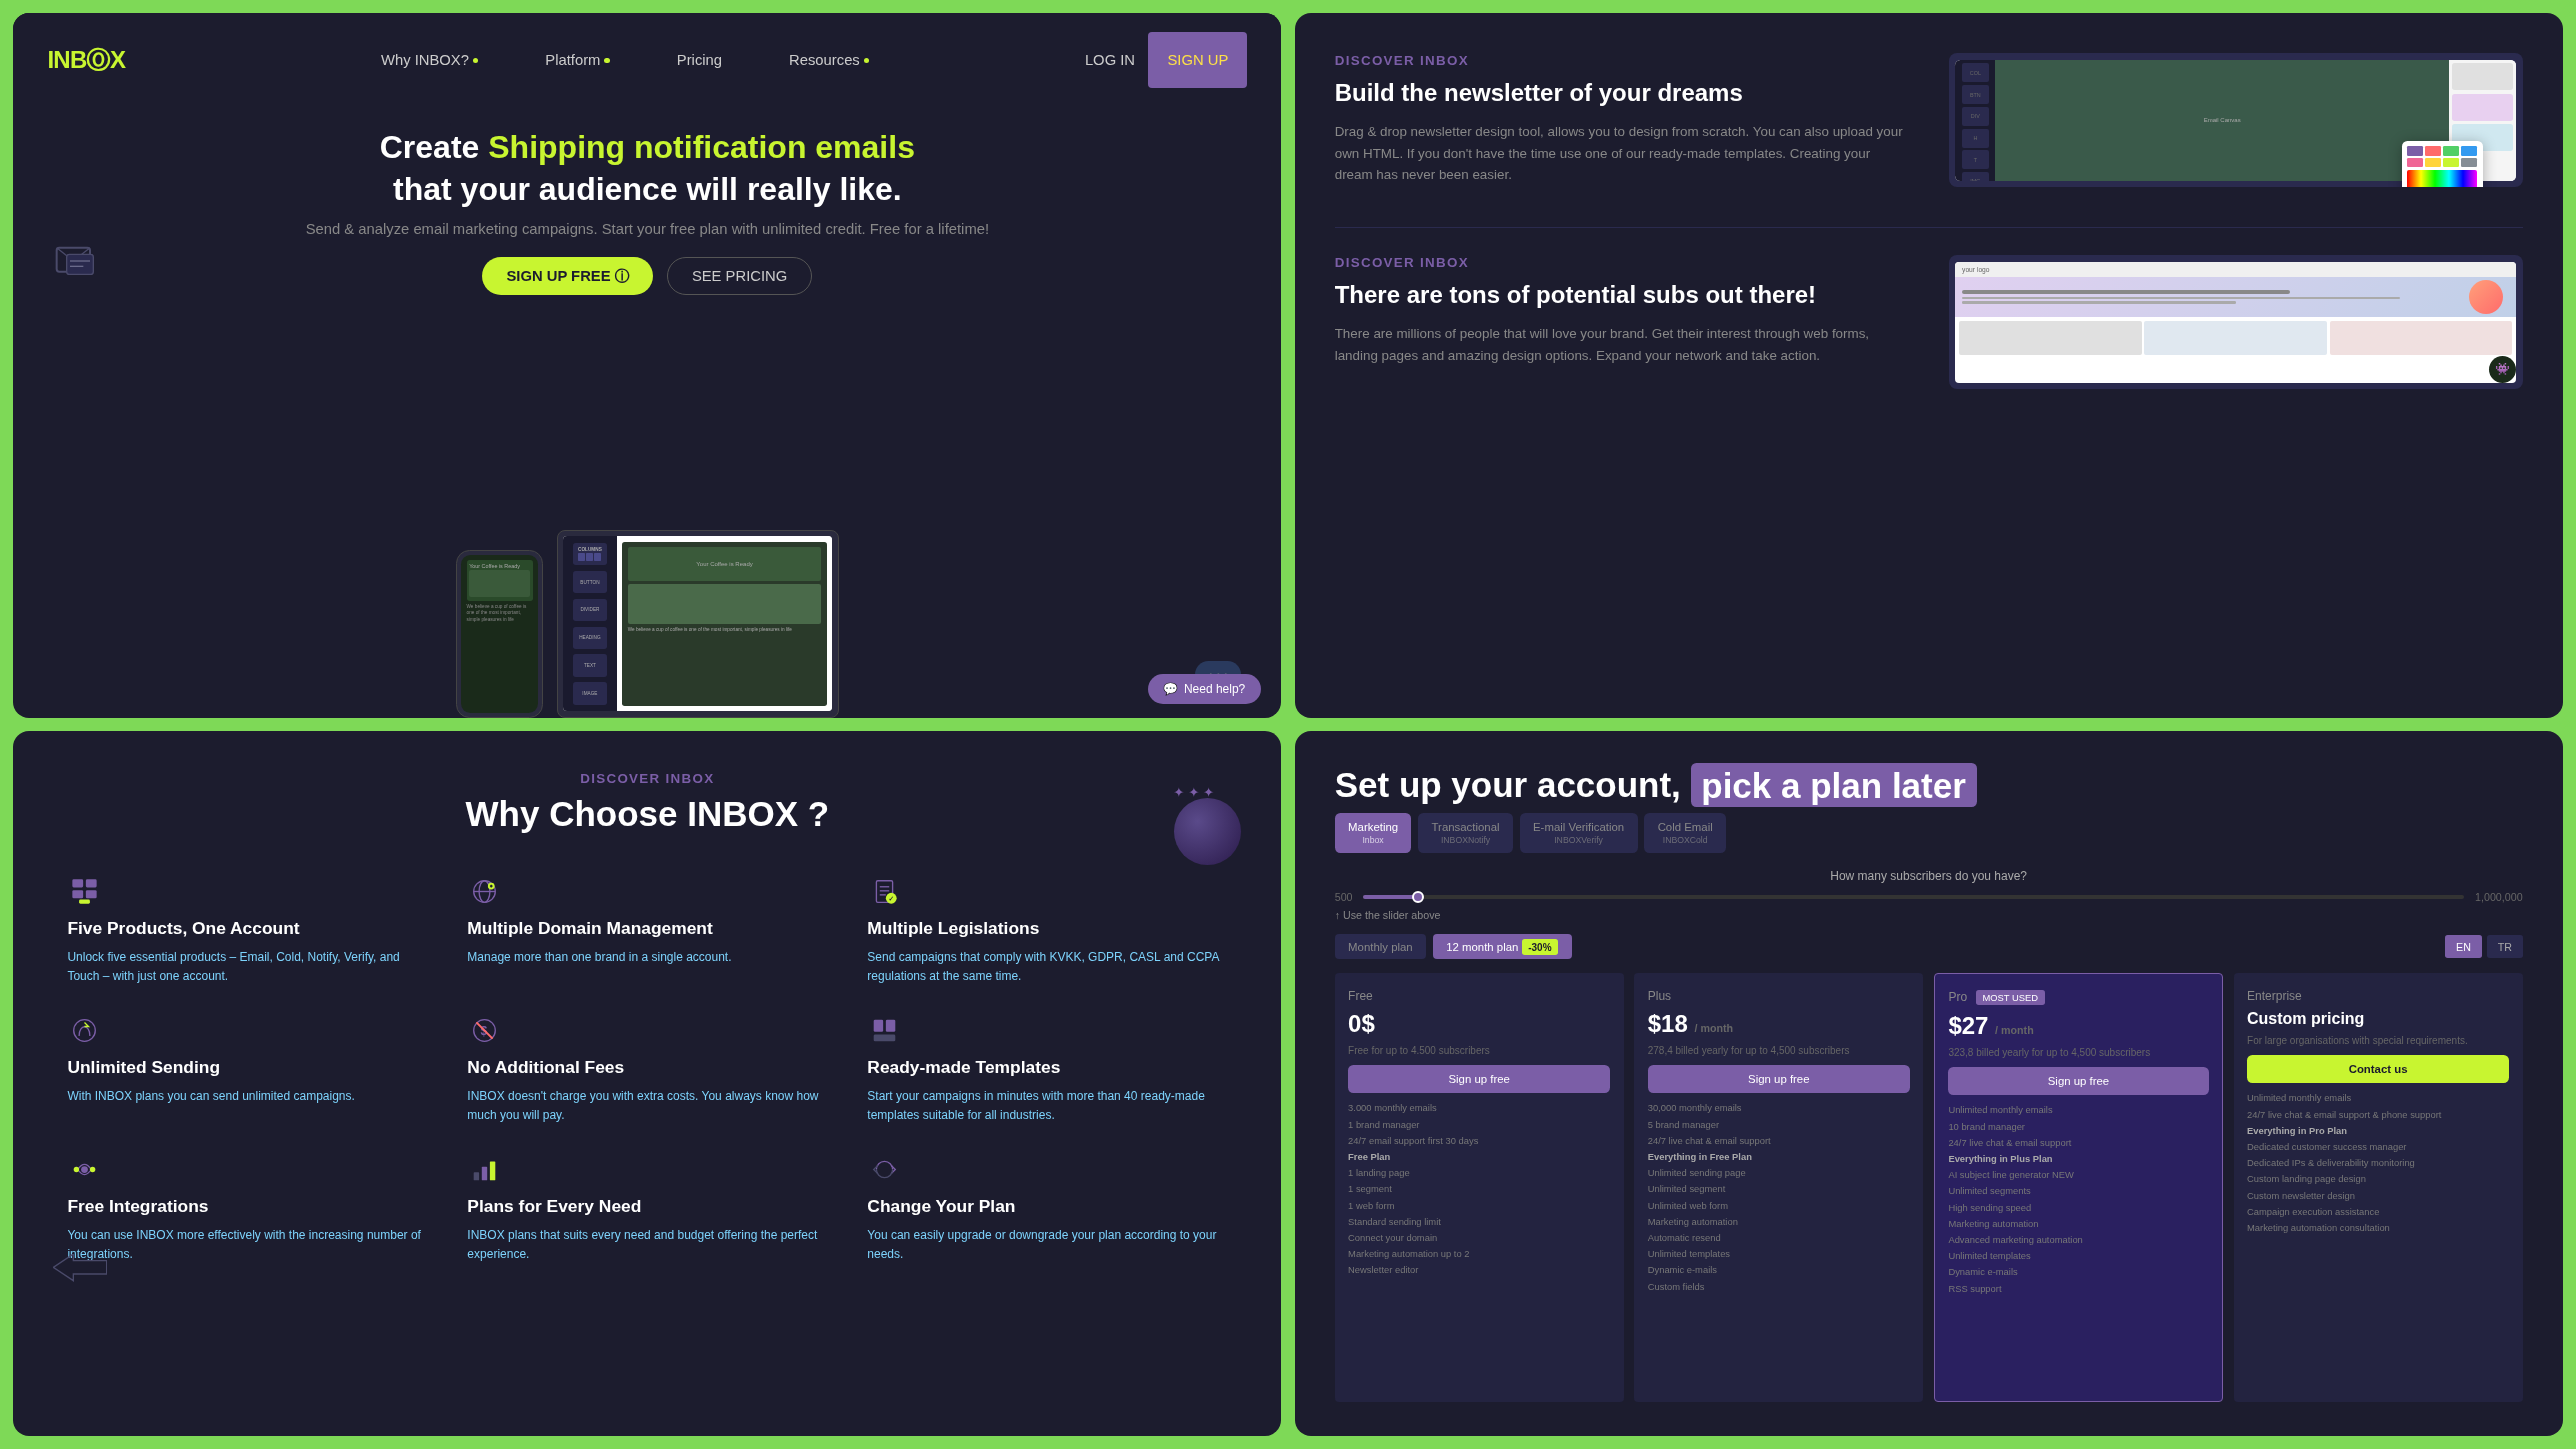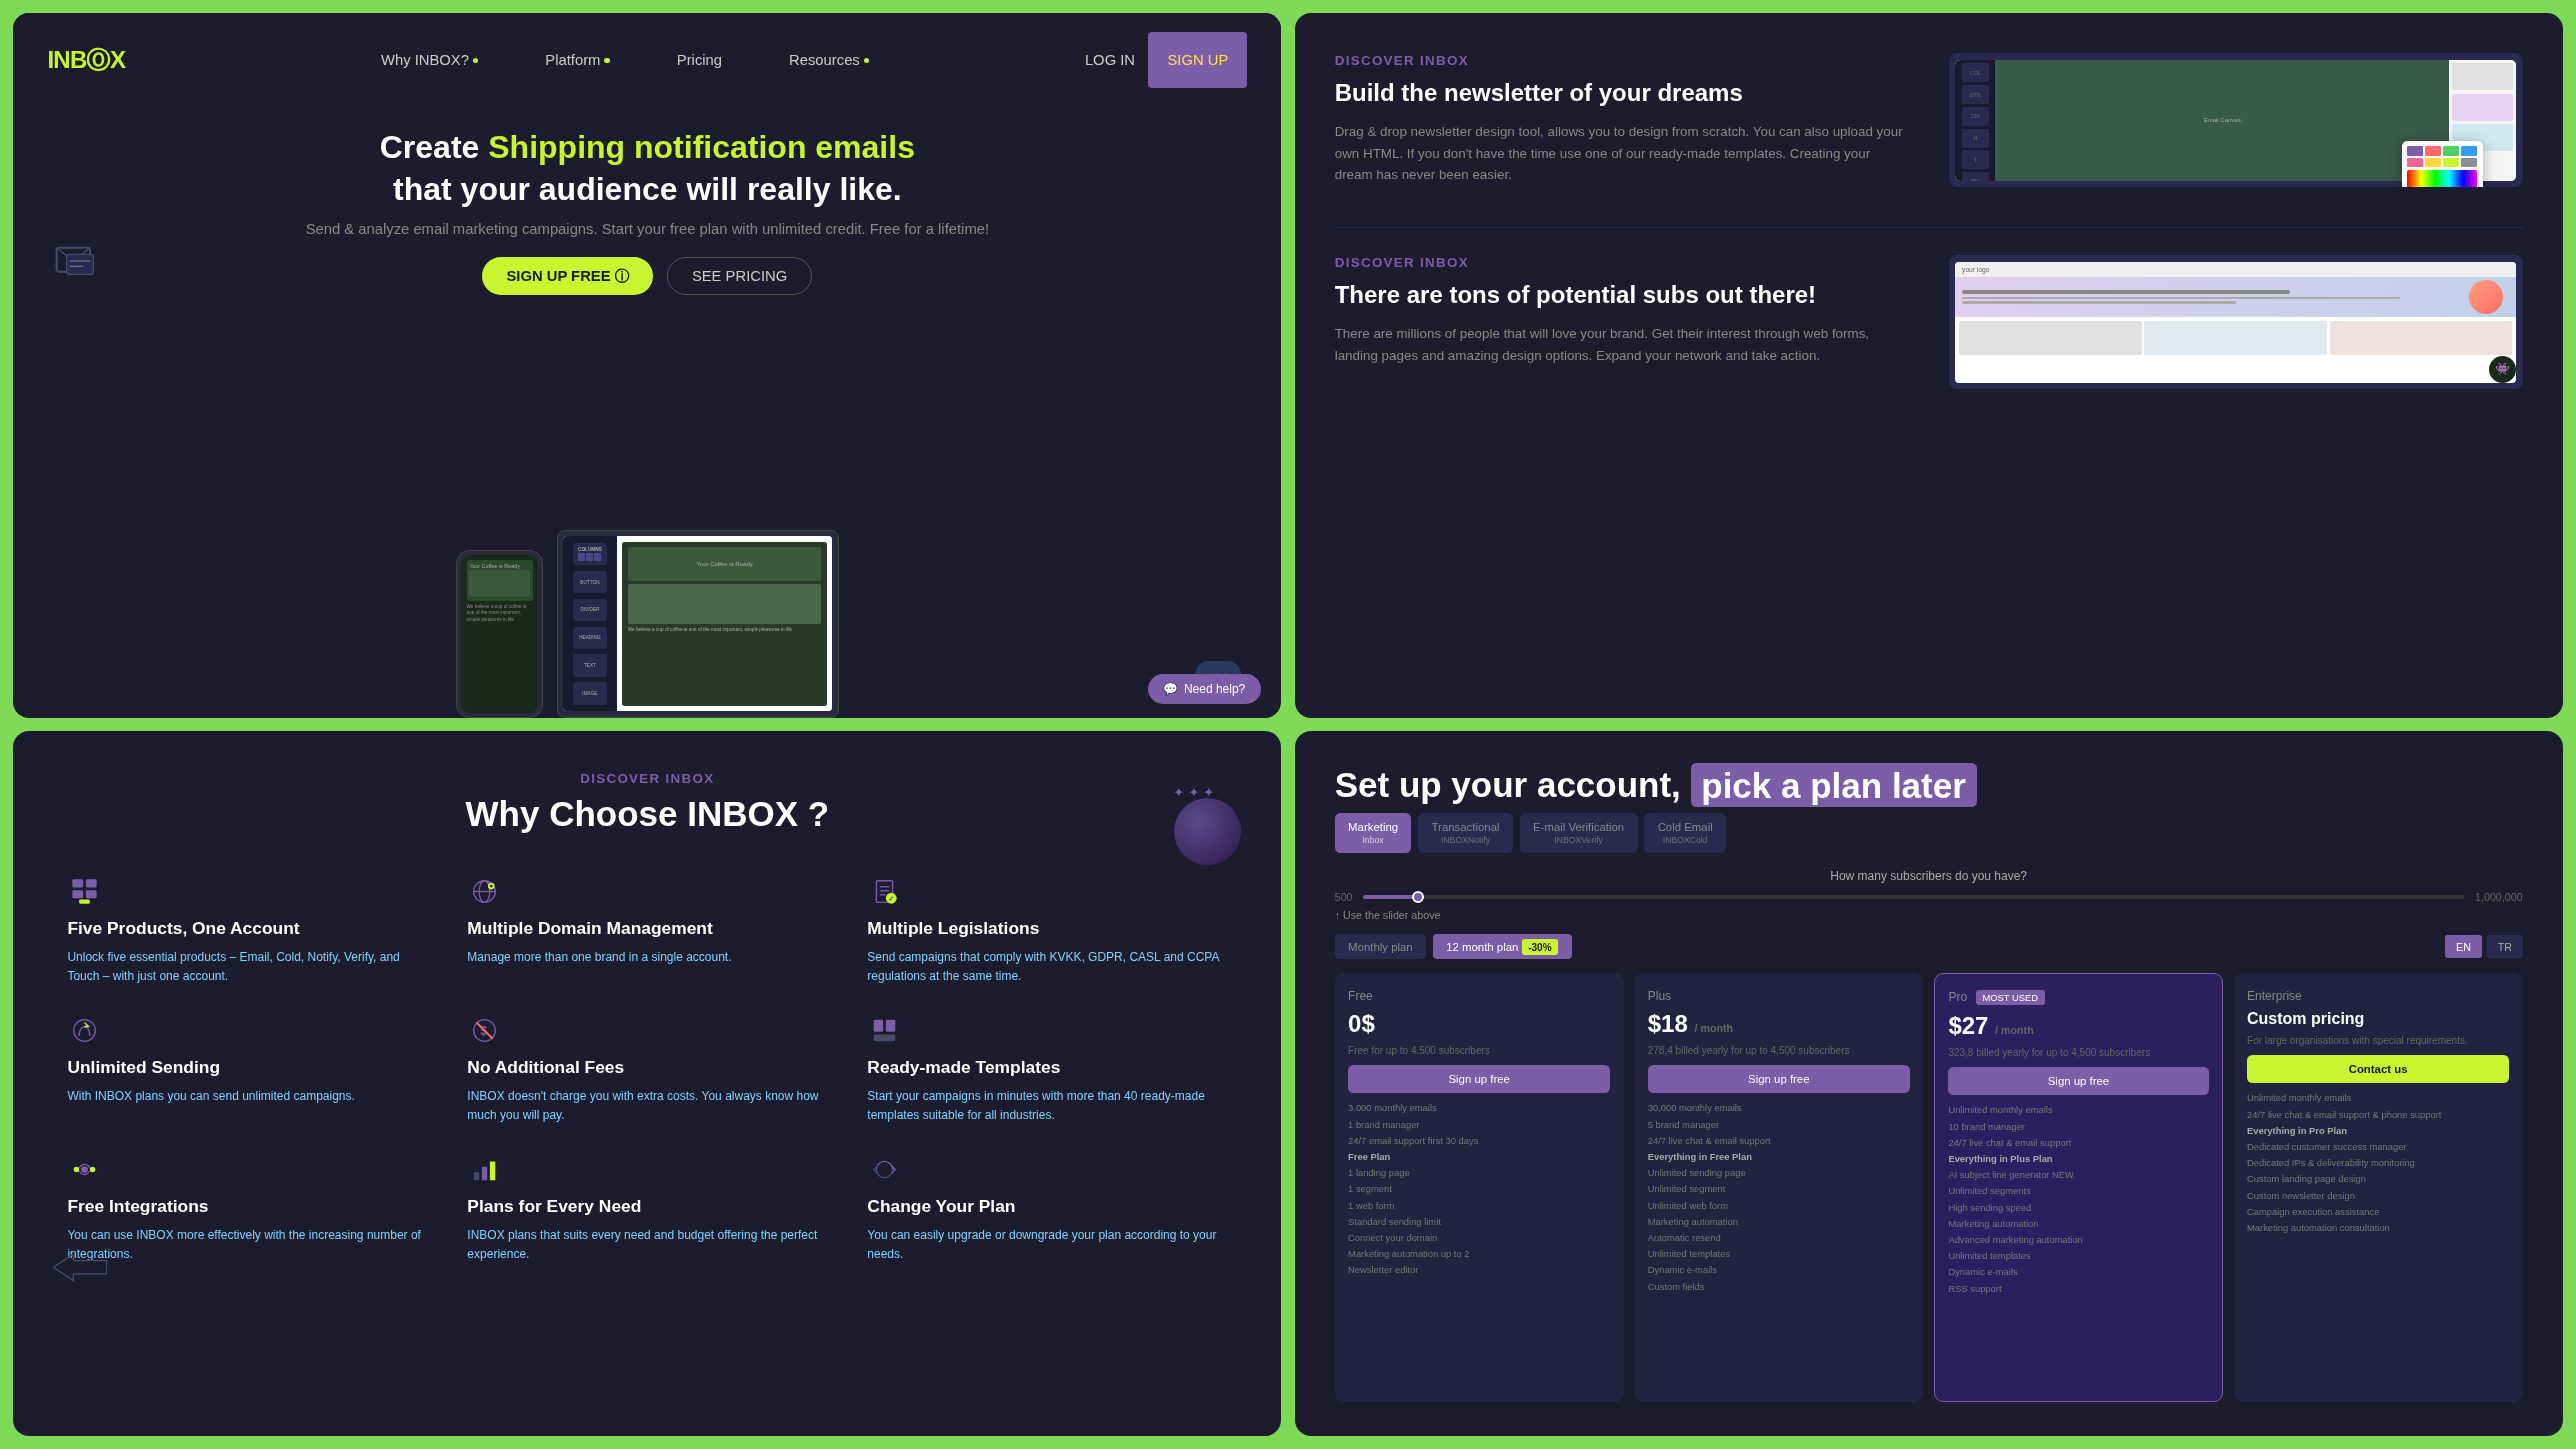--- a/index.html
+++ b/index.html
@@ -685,21 +685,21 @@
 
     .plans-grid {
       display: grid;
       grid-template-columns: 1fr 1fr 1fr 1fr;
       gap: 10.7px;
       flex: 1;
     }
 
     .plan-card {
       background: #232340;
-      border-radius: 9px;
+      border-radius: 4px;
       padding: 16px 13.4px;
       display: flex;
       flex-direction: column;
       gap: 6.7px;
     }
 
     .plan-card.featured {
       background: #2a2060;
       border: 0.7px solid #7b5ea7;
     }

